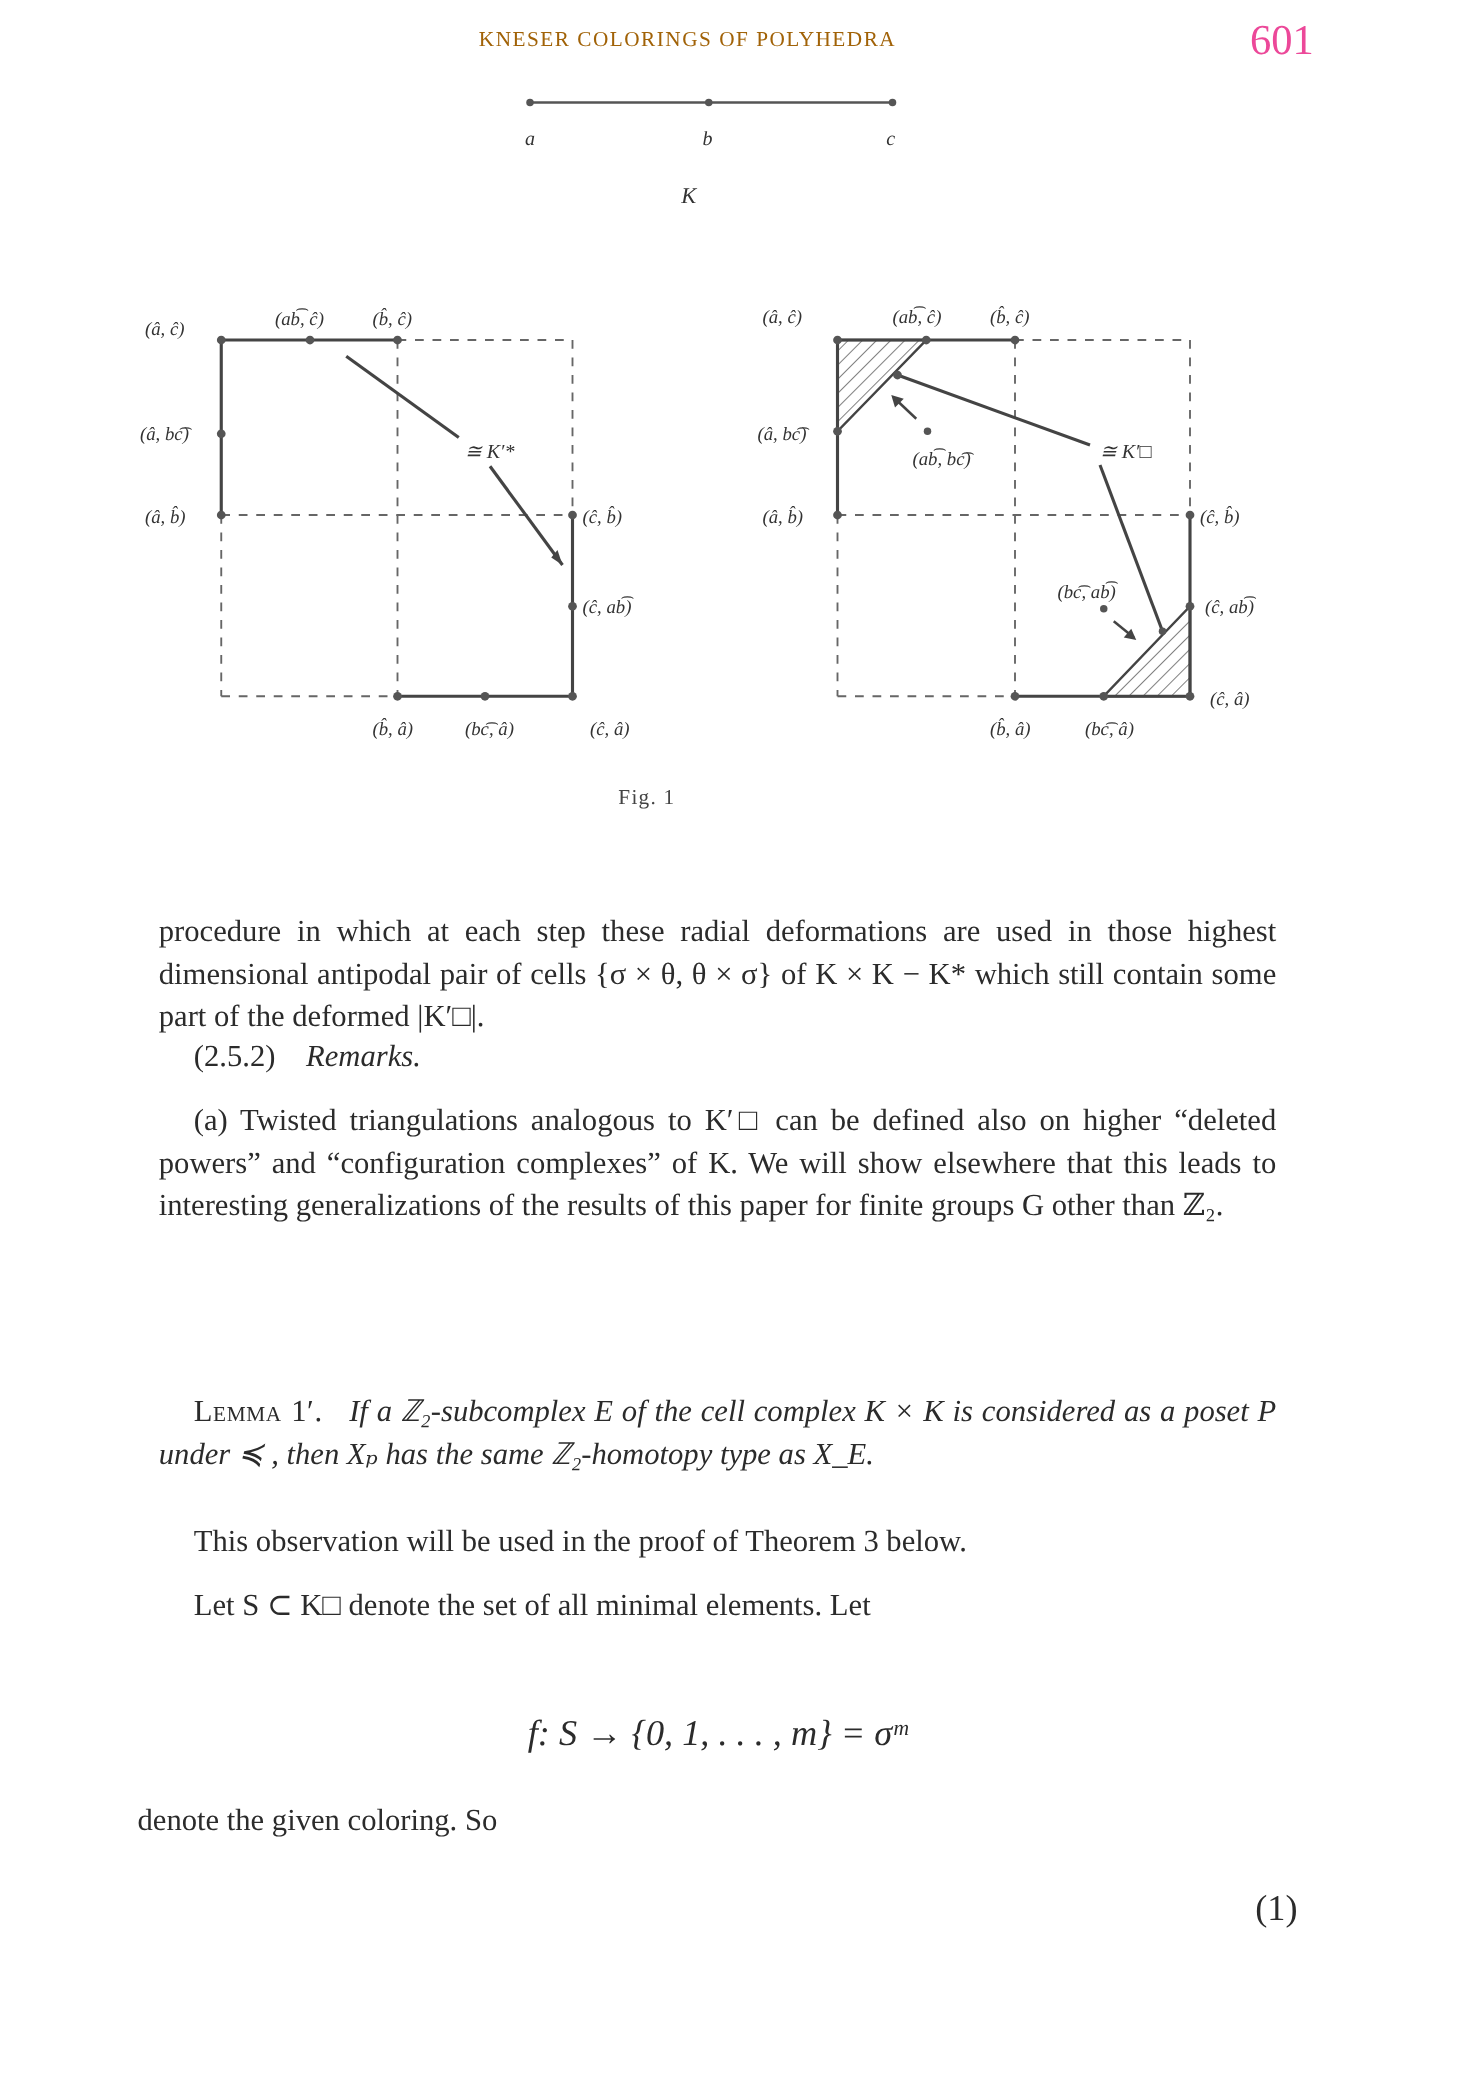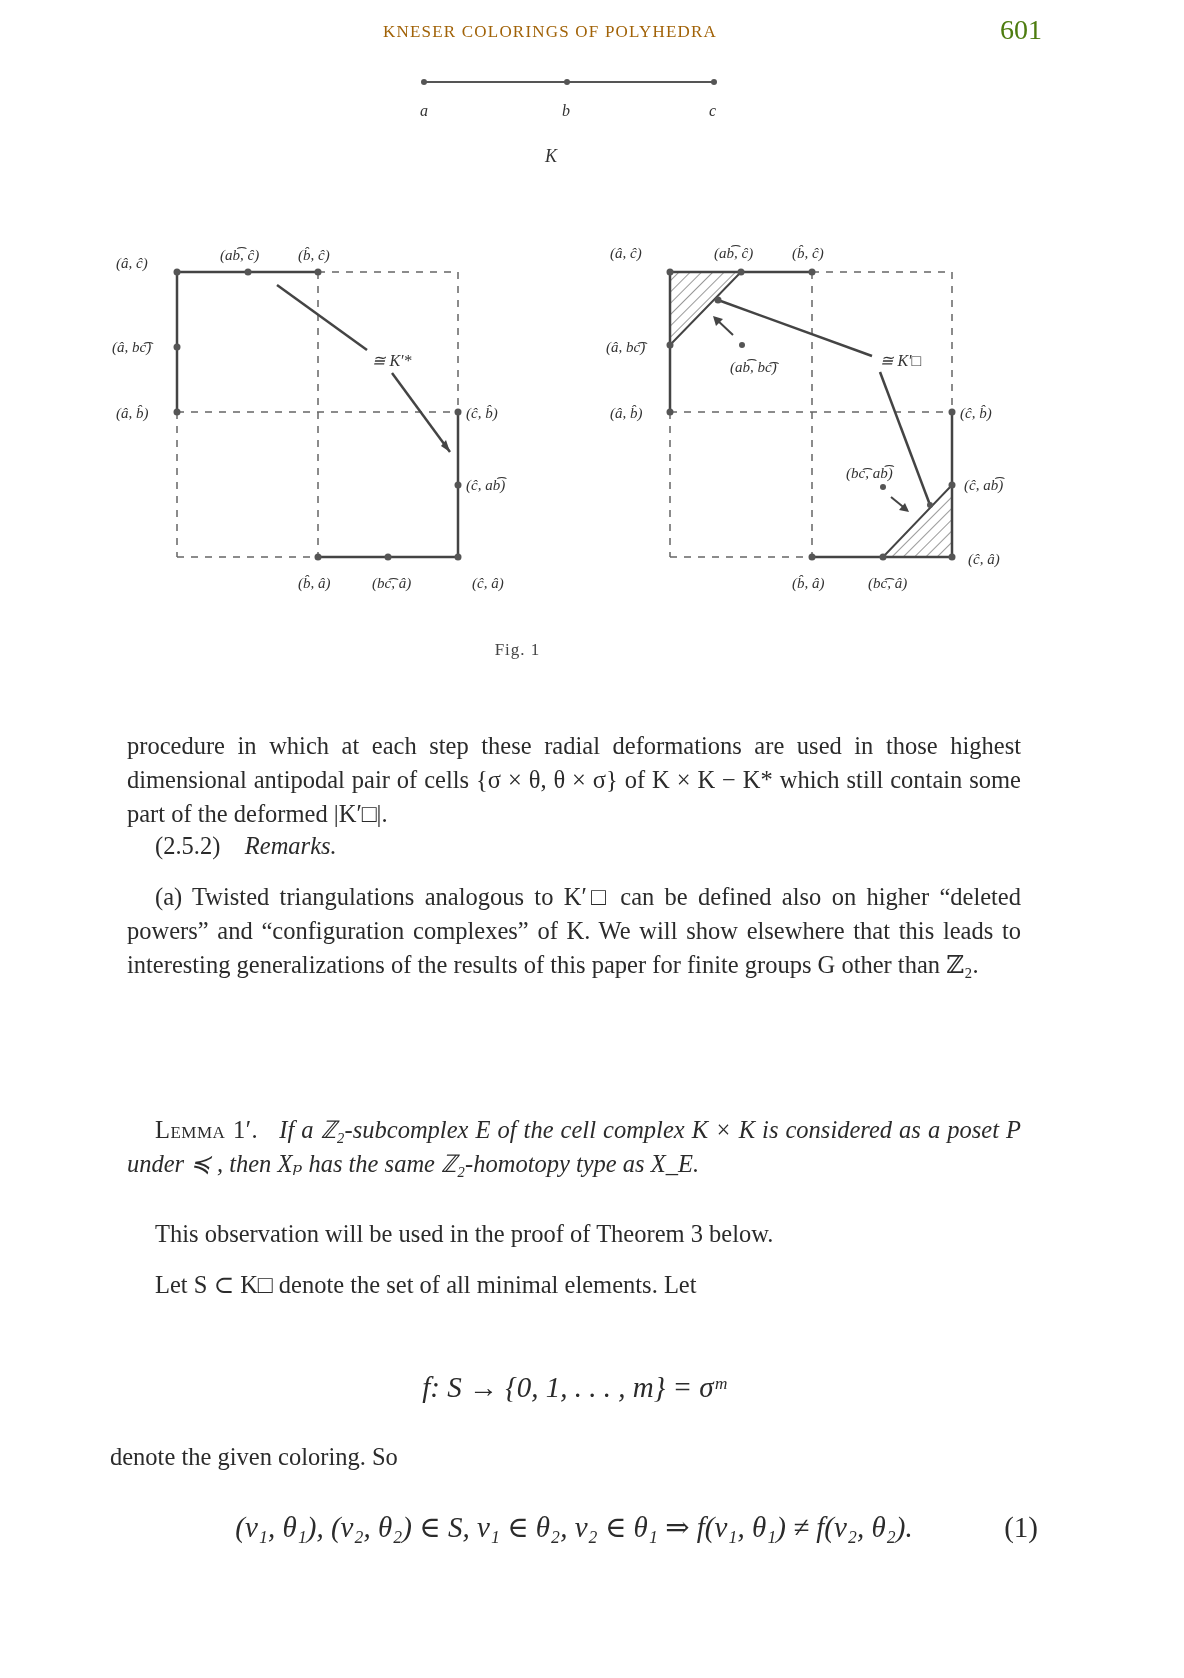--- a/index.html
+++ b/index.html
@@ -5,23 +5,23 @@
   html, body { margin: 0; padding: 0; background: #ffffff; }
   body {
     width: 1184px; height: 1678px; position: relative; overflow: hidden;
     font-family: "Liberation Serif", "DejaVu Serif", serif; color: #2a2a2a;
   }
   .abs { position: absolute; }
   .header-title {
     left: 0; width: 1100px; top: 22px; text-align: center;
     font-size: 17px; letter-spacing: 1.2px; color: #a16207;
   }
-  .page-number { left: 1000px; top: 14px; font-size: 28px; color: #4d7c0f; }
+  .page-number { left: 1000px; top: 14px; font-size: 34px; color: #ec4899; }
   svg text { font-family: "Liberation Serif", "DejaVu Serif", serif; font-style: italic; fill: #333; }
-  .fig-caption { left: 0; width: 1035px; top: 628px; text-align: center; font-size: 17px; letter-spacing: 1px; color: #444; margin-top: 12px; }
+  .fig-caption { left: 0; width: 1035px; top: 628px; text-align: center; font-size: 17px; letter-spacing: 1px; color: #444; }
   .body-text {
     left: 110px; width: 928px; font-size: 24.5px; line-height: 34px; text-align: justify; color: #2b2b2b;
   }
   .body-text p { margin: 17px; }
   .indent { text-indent: 28px; }
   .it { font-style: italic; }
   .sc { font-variant: small-caps; letter-spacing: 0.5px; }
   .eq { text-align: center; font-style: italic; font-size: 29px; }
   .eq-num { position: absolute; right: 0; font-style: normal; }
 </style>
@@ -171,15 +171,14 @@
 <div class="abs body-text" style="top:1200px">
   <p class="indent">This observation will be used in the proof of Theorem 3 below.</p>
   <p class="indent">Let S ⊂ K□ denote the set of all minimal elements. Let</p>
 </div>
 
 <div class="abs body-text eq" style="top:1370px">f: S → {0, 1, . . . , m} = σᵐ</div>
 
 <div class="abs body-text" style="top:1440px">denote the given coloring. So</div>
 
 <div class="abs body-text eq" style="top:1510px">
-  <span>(v₁, θ₁), (v₂, θ₂) ∈ S, v₁ ∈ θ₂, v₂ ∈ θ₁ ⇒ f(v₁, θ₁) ≠ f(v₂, θ₂).</span>
   <span class="eq-num">(1)</span>
 </div>
 
 </body></html>

